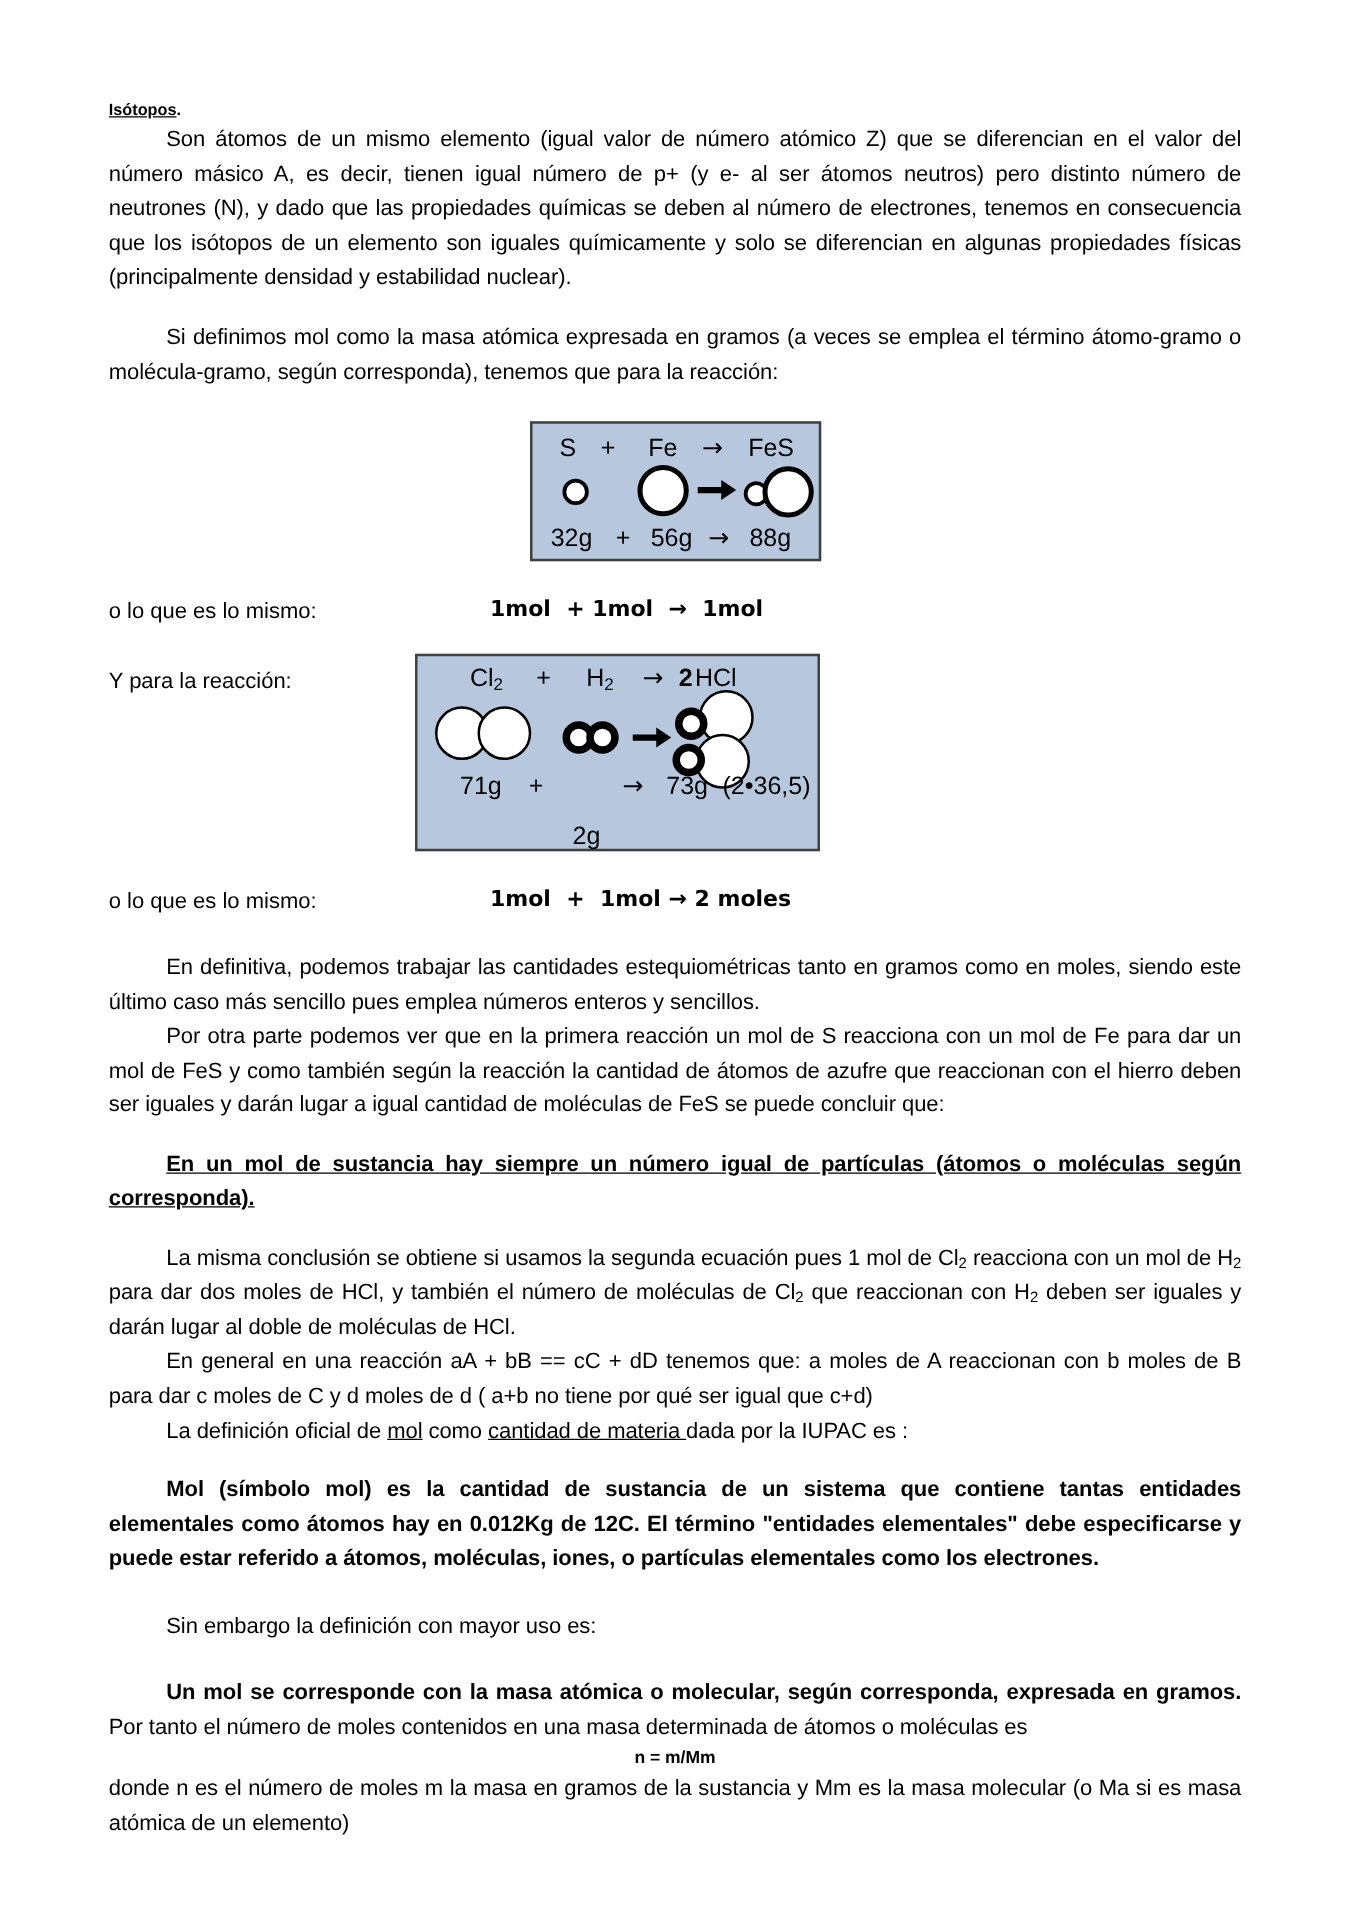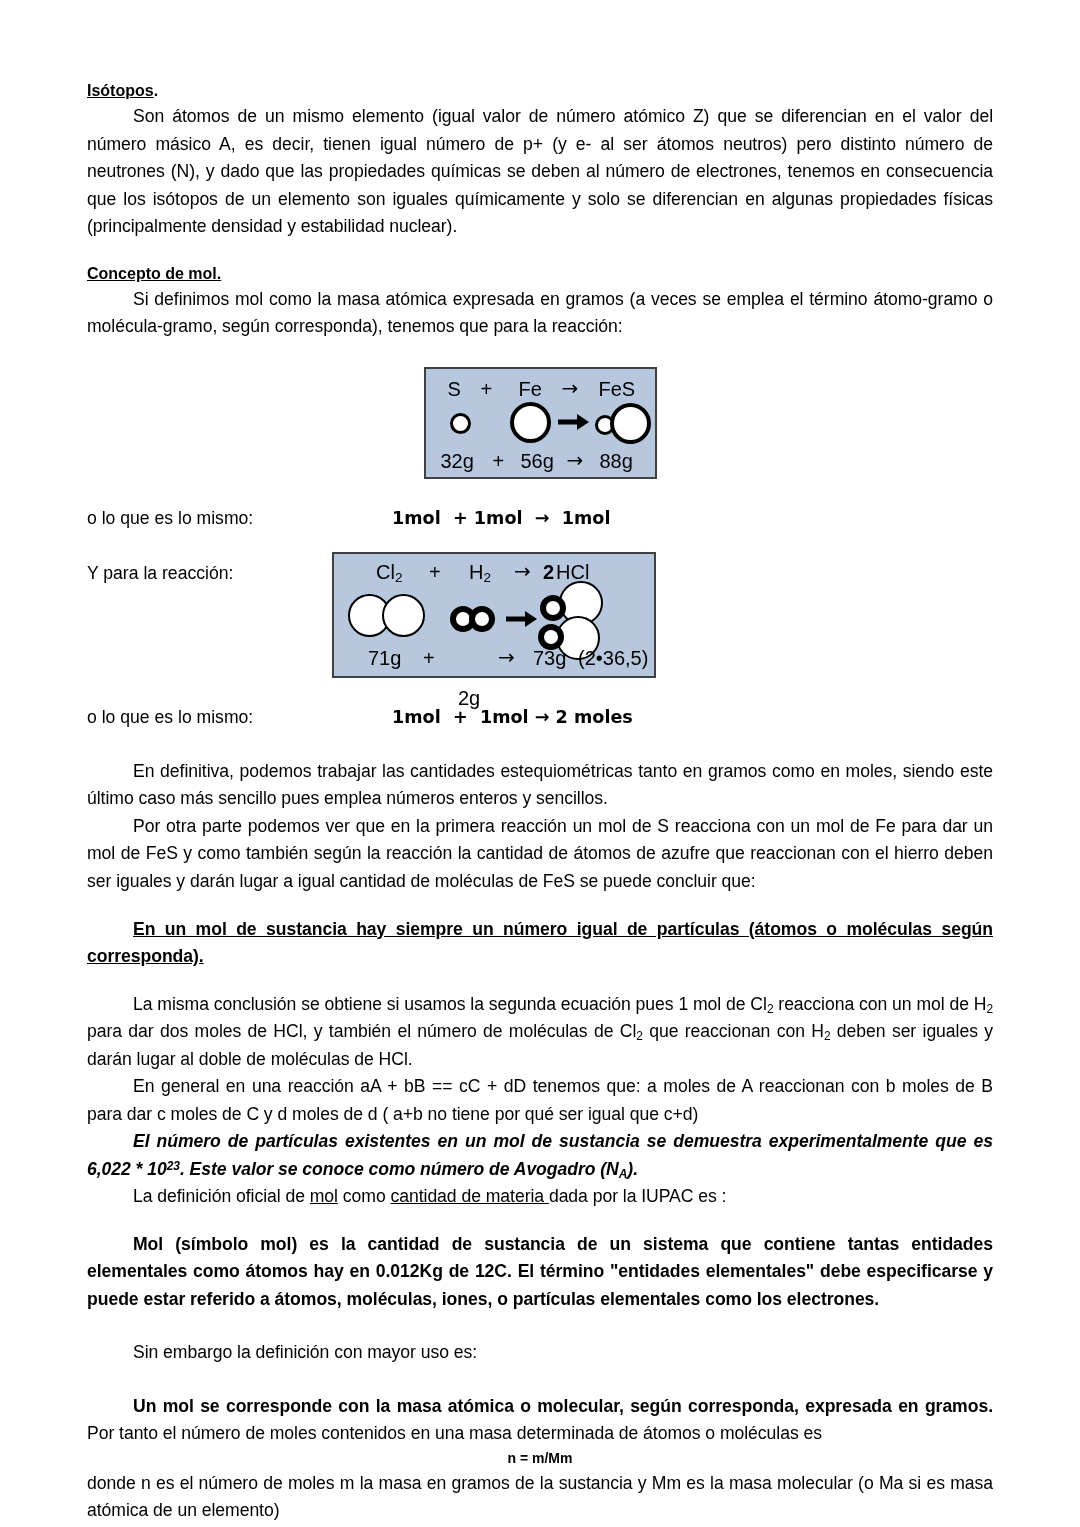--- a/index.html
+++ b/index.html
@@ -35,21 +35,21 @@
   p {
     margin: 0;
     font-size: 17.6px;
     line-height: 1.565;
     text-align: justify;
     letter-spacing: -0.05px;
   }
   .indent { text-indent: 46px; }
   .heading {
     margin: 0;
-    font-size: 16px;
+    font-size: 13px;
     line-height: 1.565;
     font-weight: bold;
     text-decoration: underline;
   }
   .heading .plain { font-weight: bold; text-decoration: none; display: inline-block; }
   .gap-md { height: 20px; }
   .gap-lg { height: 26px; }
 
   .bi-u {
     font-weight: bold;
@@ -90,21 +90,21 @@
     position: relative;
   }
   .diagram-1 {
     width: 233px;
     height: 112px;
     margin: 0 auto;
     padding: 4px 0 0 0;
   }
   .diagram-2 {
     width: 324px;
-    height: 126px;
+    height: 158px;
     padding: 3px 0 0 16px;
   }
 
   .dtext {
     position: absolute;
     font-size: 20px;
     white-space: pre;
     line-height: 1;
   }
   .arrow-glyph { font-family: "DejaVu Sans", sans-serif; }
@@ -133,21 +133,20 @@
 <body>
 
 <div class="page">
   <div class="content">
 
     <div class="heading"><span>Isótopos</span><span class="plain" style="text-decoration:none">.</span></div>
     <p class="indent">Son átomos de un mismo elemento (igual valor de número atómico Z) que se diferencian en el valor del número másico A, es decir, tienen igual número de p+ (y e- al ser átomos neutros) pero distinto número de neutrones (N), y dado que las propiedades químicas se deben al número de electrones, tenemos en consecuencia que los isótopos de un elemento son iguales químicamente y solo se diferencian en algunas propiedades físicas (principalmente densidad y estabilidad nuclear).</p>
 
     <div class="gap-md"></div>
 
-    <div class="heading">Concepto de mol.</div>
     <p class="indent">Si definimos mol como la masa atómica expresada en gramos (a veces se emplea el término átomo-gramo o molécula-gramo, según corresponda), tenemos que para la reacción:</p>
 
     <div class="gap-lg"></div>
 
     <div class="diagram diagram-1">
       <span class="dtext" style="left:22px; top:10px;">S</span>
       <span class="dtext" style="left:55px; top:10px;">+</span>
       <span class="dtext" style="left:93px; top:10px;">Fe</span>
       <span class="dtext arrow-glyph" style="left:136px; top:9px;">→</span>
       <span class="dtext" style="left:173px; top:10px;">FeS</span>
@@ -229,21 +228,20 @@
     <div class="gap-md"></div>
 
     <p class="indent bi-u">En un mol de sustancia hay siempre un número igual de partículas (átomos o moléculas según corresponda).</p>
 
     <div class="gap-md"></div>
 
     <p class="indent"><span>La misma conclusión se obtiene si usamos la segunda ecuación pues 1 mol de Cl</span><sub>2</sub><span> reacciona con un mol de H</span><sub>2</sub><span> para dar dos moles de HCl, y también el número de moléculas de Cl</span><sub>2</sub><span> que reaccionan con H</span><sub>2</sub><span> deben ser iguales y darán lugar al doble de moléculas de HCl.</span></p>
 
     <p class="indent">En general en una reacción    aA  +  bB  ==  cC  +  dD   tenemos que: a moles de A reaccionan con b moles de B para dar c moles de C y d moles de d ( a+b no tiene por qué ser igual que c+d)</p>
 
-    <p class="indent bi"><span>El número de partículas existentes en un mol de sustancia se demuestra experimentalmente que es 6,022 * 10</span><sup>23</sup><span>. Este valor se conoce como número de Avogadro (N</span><sub>A</sub><span>).</span></p>
 
     <p class="indent"><span>La definición oficial de </span><span class="u">mol</span><span> como </span><span class="u">cantidad de materia </span><span>dada por la IUPAC es :</span></p>
 
     <div class="gap-md"></div>
 
     <p class="indent b">Mol (símbolo mol) es la cantidad de sustancia de un sistema que contiene tantas entidades elementales como átomos hay en 0.012Kg de 12C. El término "entidades elementales" debe especificarse y puede estar referido a átomos, moléculas, iones, o partículas elementales como los electrones.</p>
 
     <div class="gap-lg"></div>
 
     <p class="indent">Sin embargo la definición con mayor uso es:</p>

